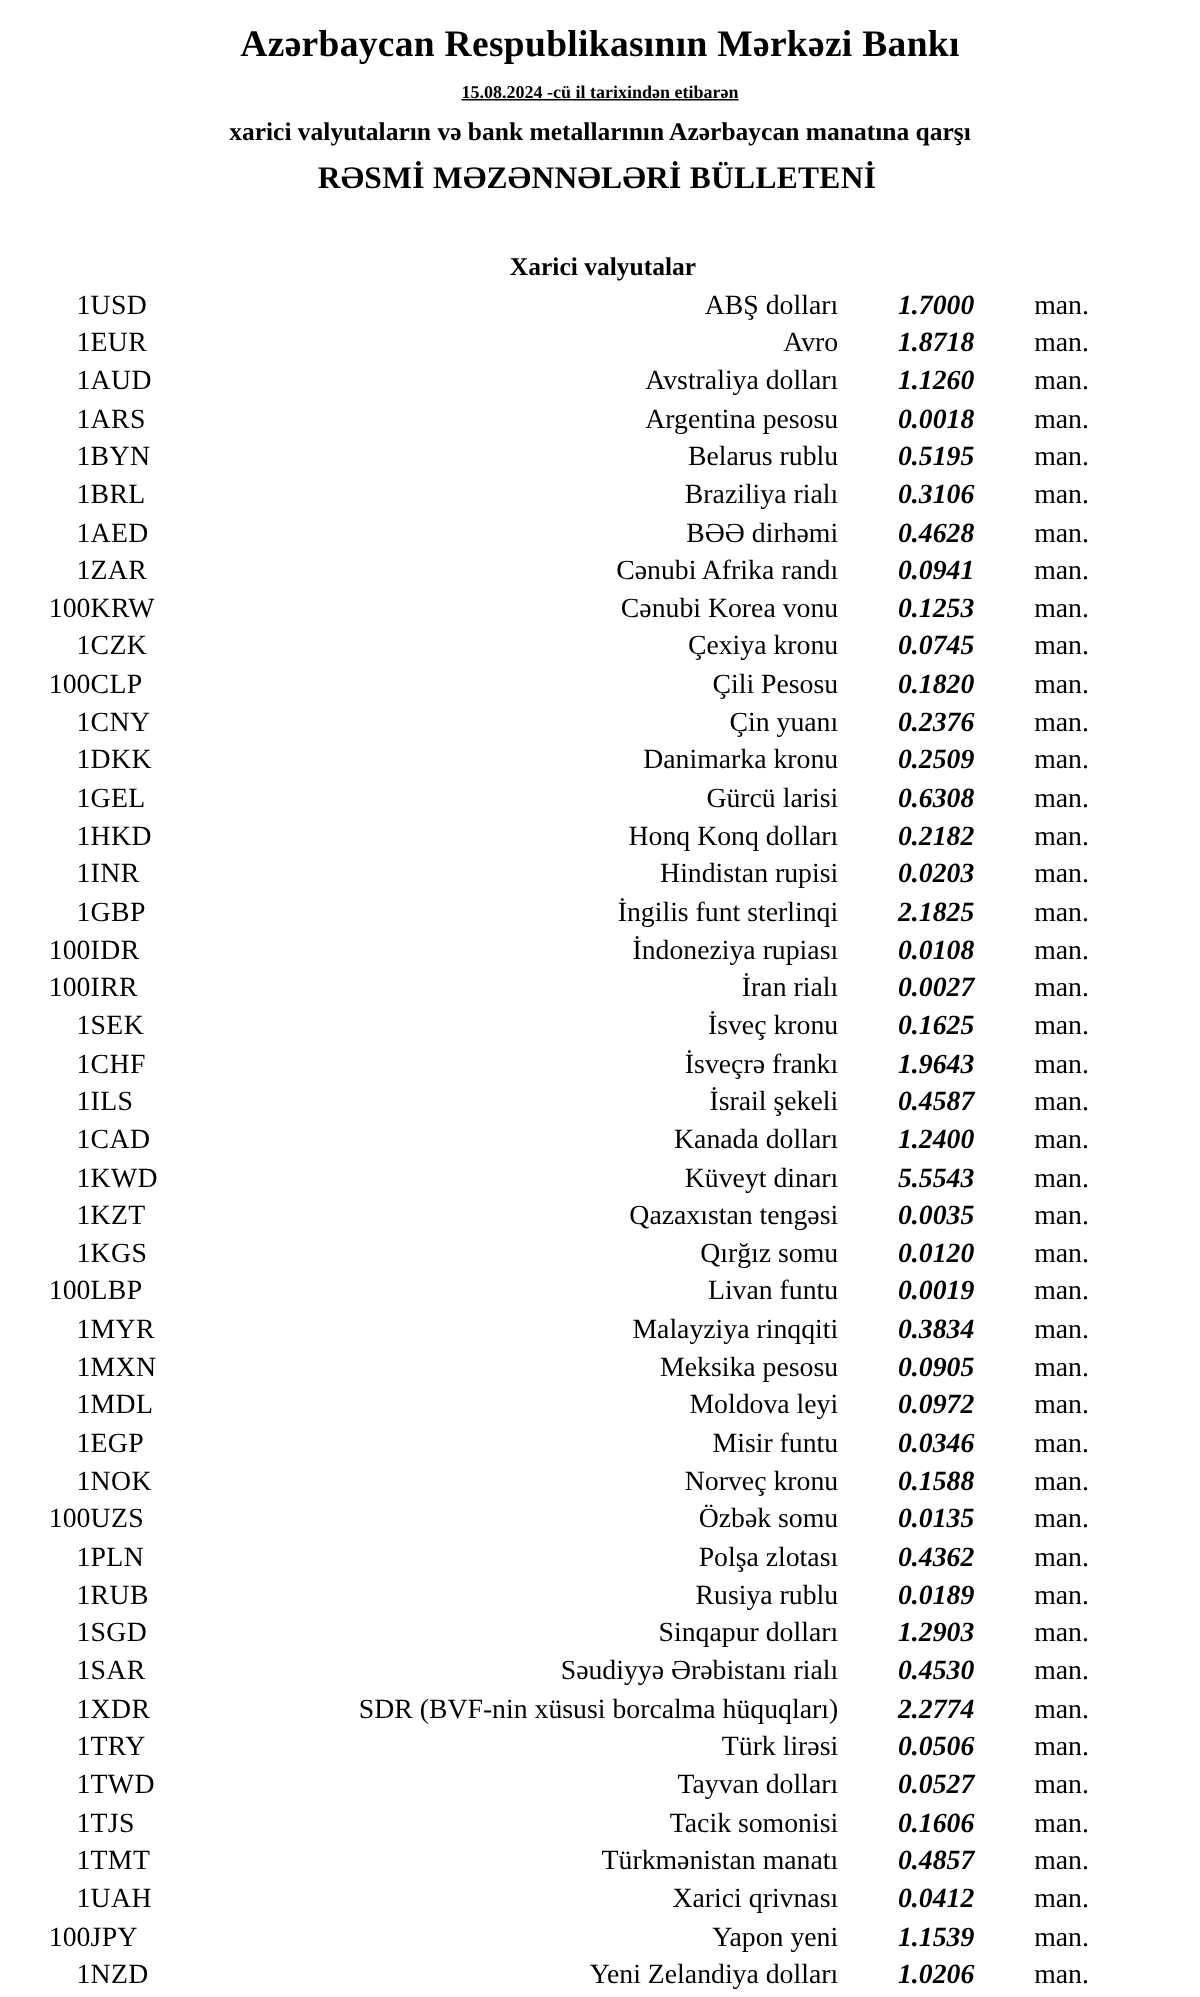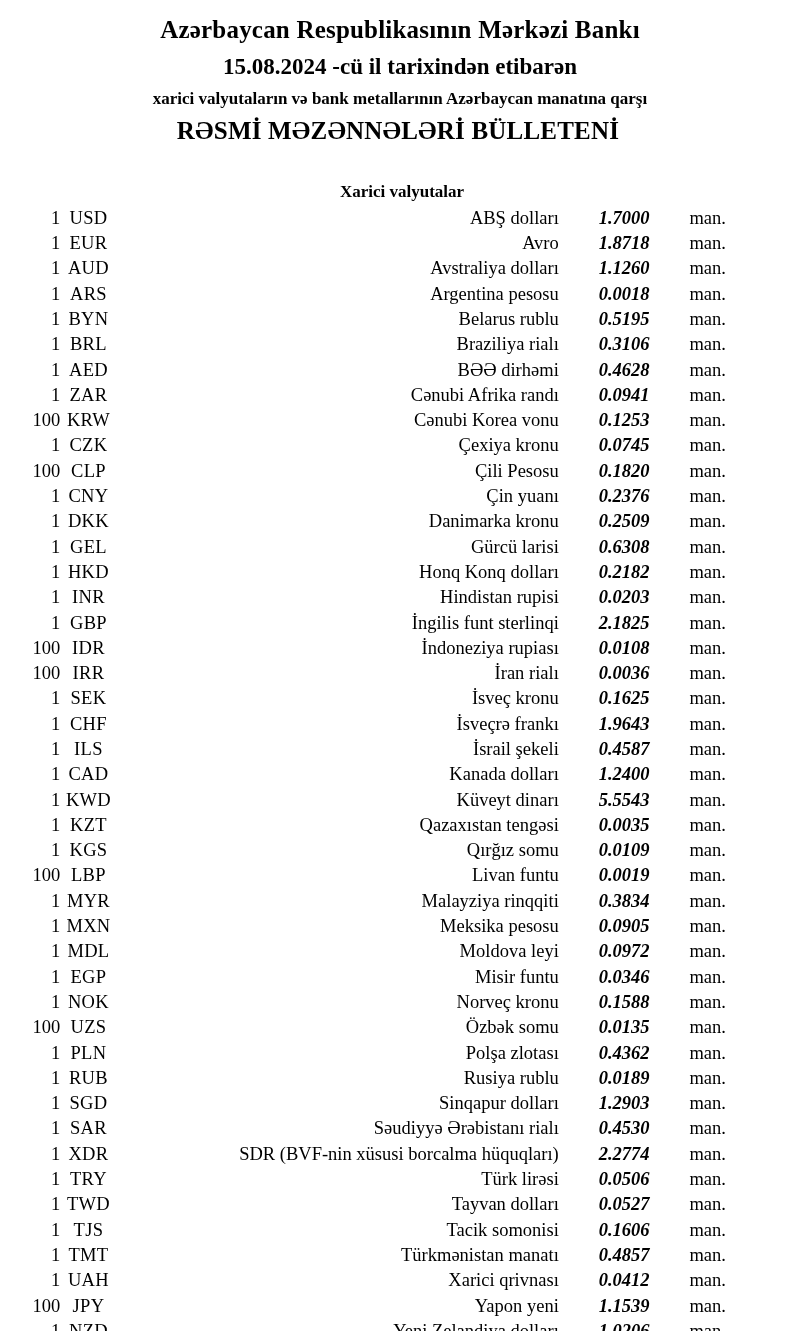--- a/index.html
+++ b/index.html
@@ -24,31 +24,32 @@
     text-align: center;
   }
   .bank-title {
     font-size: 25px;
     font-weight: bold;
     letter-spacing: 0.2px;
     margin: 6px 0 0 0;
     line-height: 1.15;
   }
   .date-line {
-    font-size: 23px;
+    font-size: 12px;
     font-weight: bold;
     margin: 9px 0 0 0;
+    text-decoration: underline;
   }
   .subtitle-line {
     font-size: 17px;
     font-weight: bold;
     margin: 9px 0 0 0;
   }
   .bulletin-line {
-    font-size: 25px;
+    font-size: 21px;
     font-weight: bold;
     margin: 8px 4px 0 0;
     letter-spacing: 0.2px;
   }
   .section-title {
     text-align: center;
     font-size: 17px;
     font-weight: bold;
     margin: 37px 0 6px 4px;
   }
@@ -64,21 +65,20 @@
     vertical-align: baseline;
     white-space: nowrap;
   }
   td.amount {
     width: 60px;
     text-align: right;
     padding-right: 8px;
   }
   td.code {
     width: 56px;
-    text-align: center;
     letter-spacing: 0.3px;
   }
   td.name {
     width: 440px;
     text-align: right;
     padding-left: 16px;
   }
   td.value {
     width: 130px;
     text-align: center;
@@ -231,21 +231,21 @@
           <td class="amount">100</td>
           <td class="code">IDR</td>
           <td class="name">İndoneziya rupiası</td>
           <td class="value">0.0108</td>
           <td class="unit">man.</td>
         </tr>
         <tr>
           <td class="amount">100</td>
           <td class="code">IRR</td>
           <td class="name">İran rialı</td>
-          <td class="value">0.0036</td>
+          <td class="value">0.0027</td>
           <td class="unit">man.</td>
         </tr>
         <tr>
           <td class="amount">1</td>
           <td class="code">SEK</td>
           <td class="name">İsveç kronu</td>
           <td class="value">0.1625</td>
           <td class="unit">man.</td>
         </tr>
         <tr>
@@ -280,21 +280,21 @@
           <td class="amount">1</td>
           <td class="code">KZT</td>
           <td class="name">Qazaxıstan tengəsi</td>
           <td class="value">0.0035</td>
           <td class="unit">man.</td>
         </tr>
         <tr>
           <td class="amount">1</td>
           <td class="code">KGS</td>
           <td class="name">Qırğız somu</td>
-          <td class="value">0.0109</td>
+          <td class="value">0.0120</td>
           <td class="unit">man.</td>
         </tr>
         <tr>
           <td class="amount">100</td>
           <td class="code">LBP</td>
           <td class="name">Livan funtu</td>
           <td class="value">0.0019</td>
           <td class="unit">man.</td>
         </tr>
         <tr>

